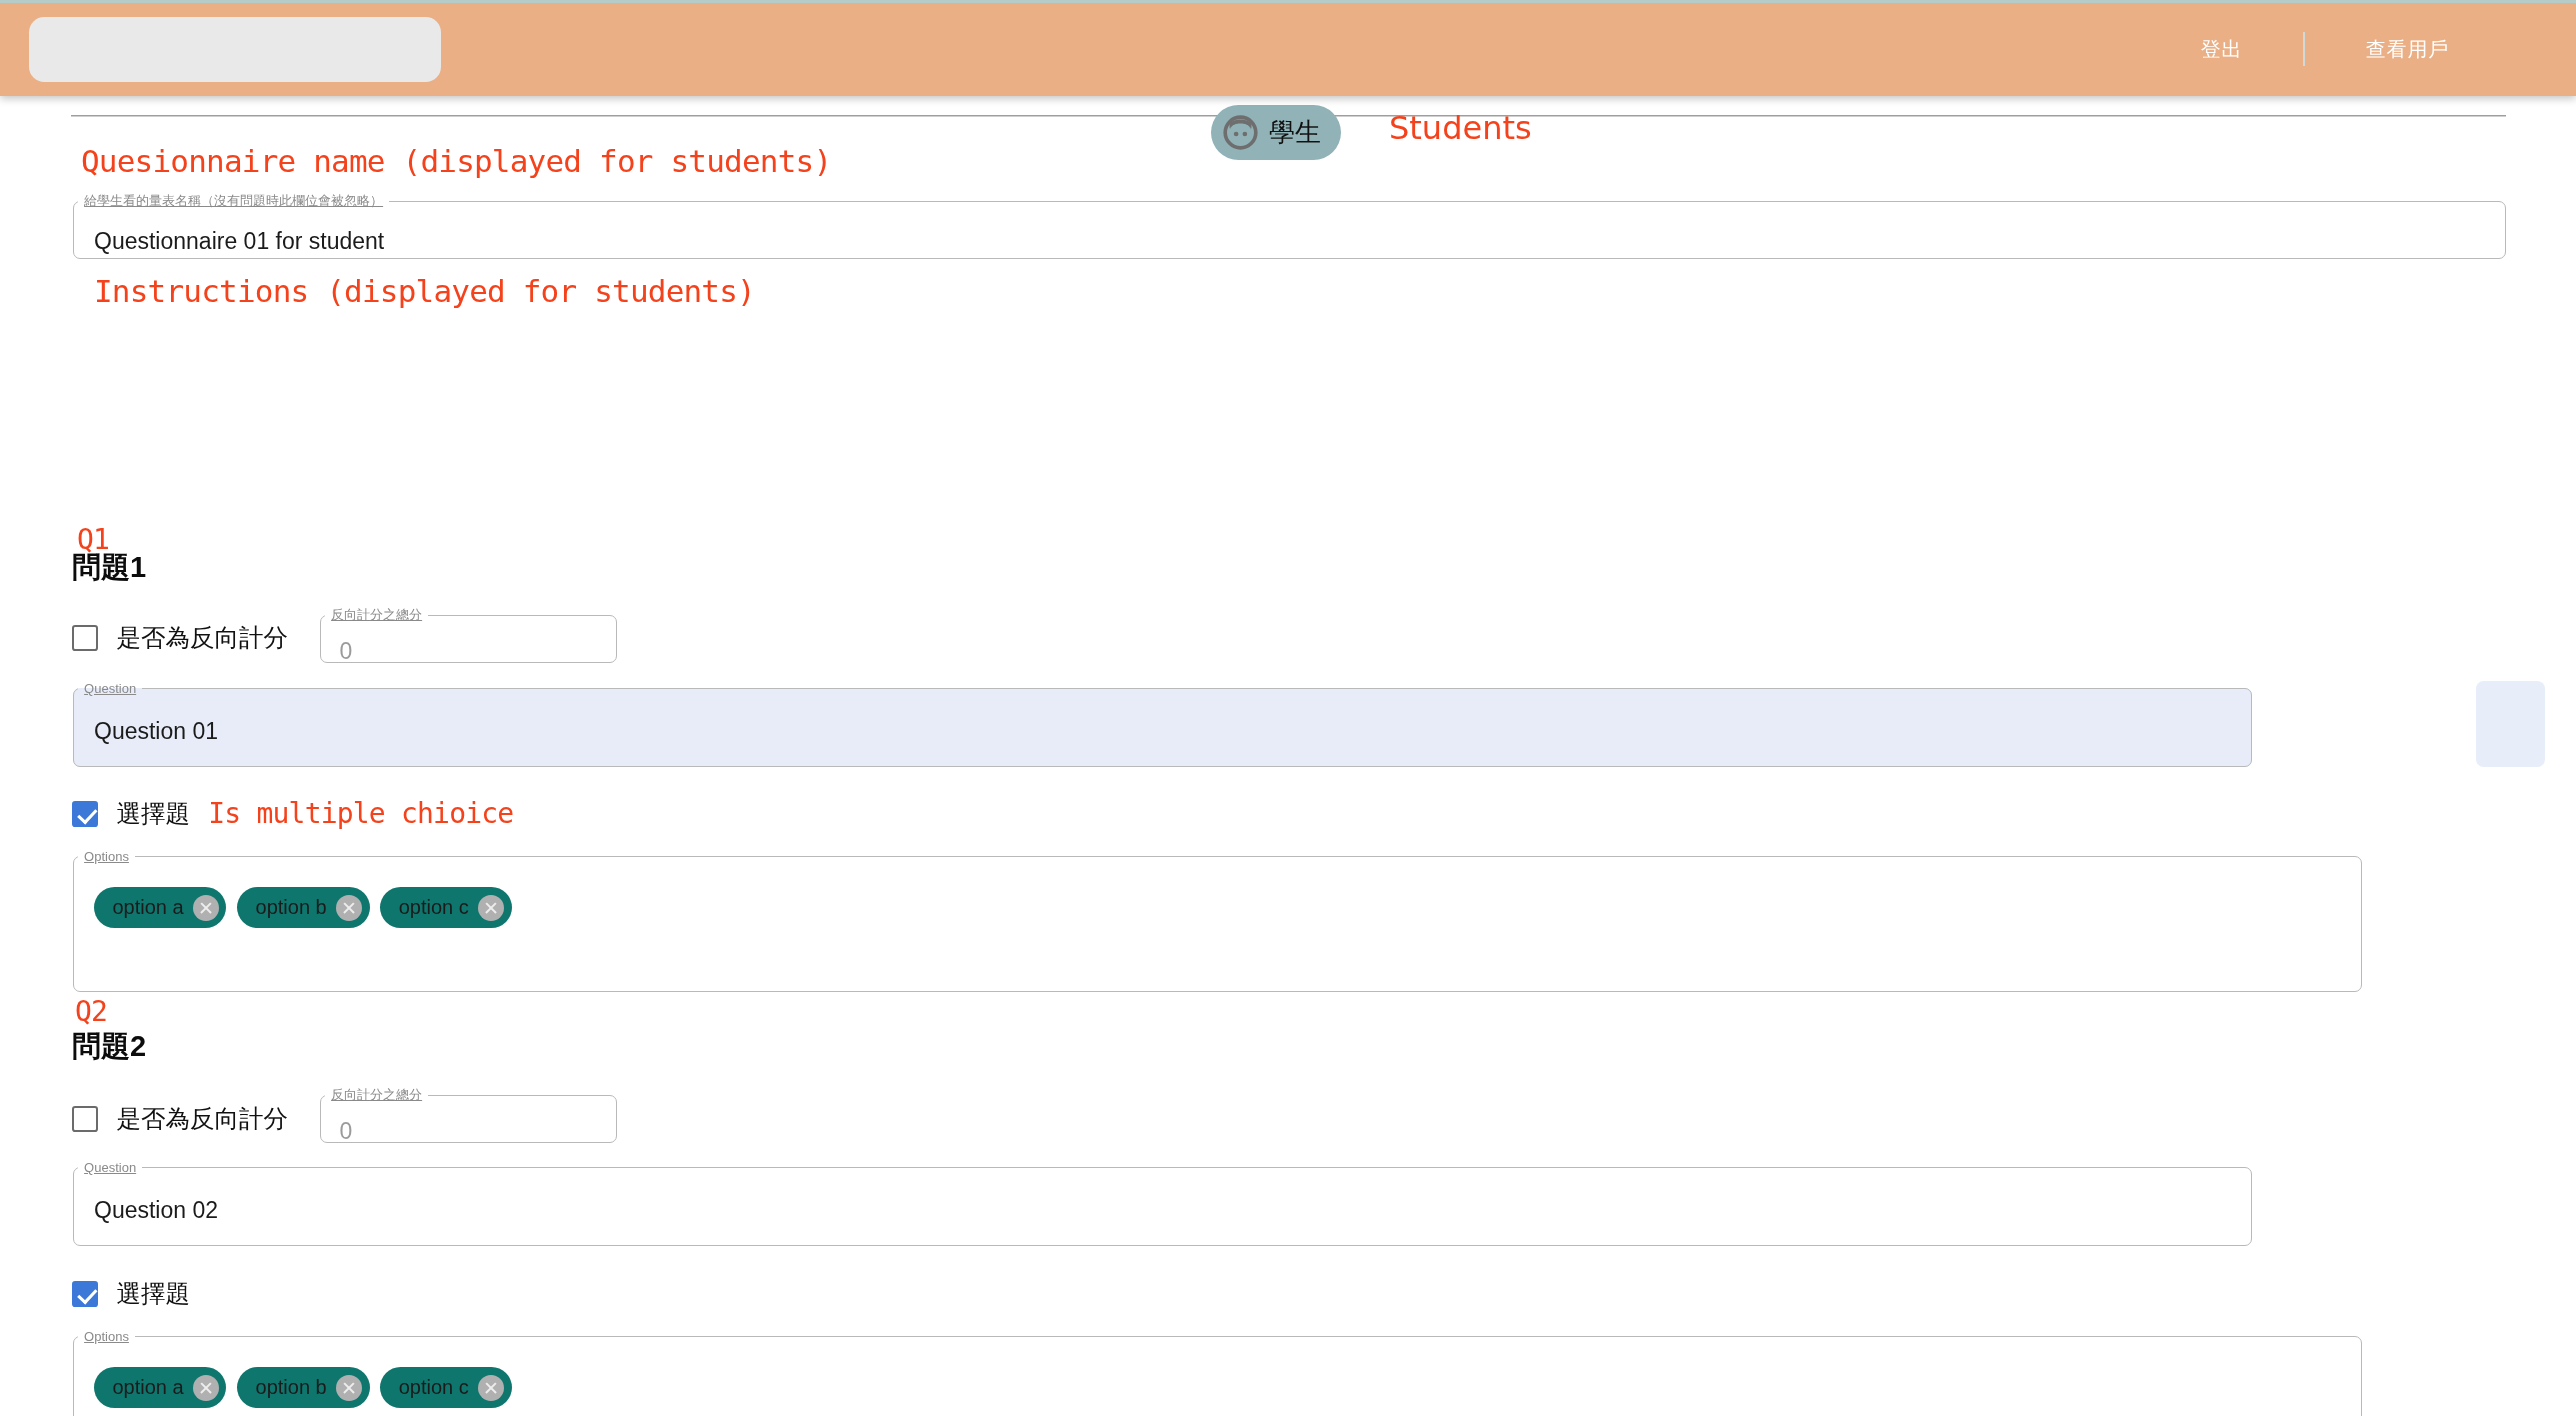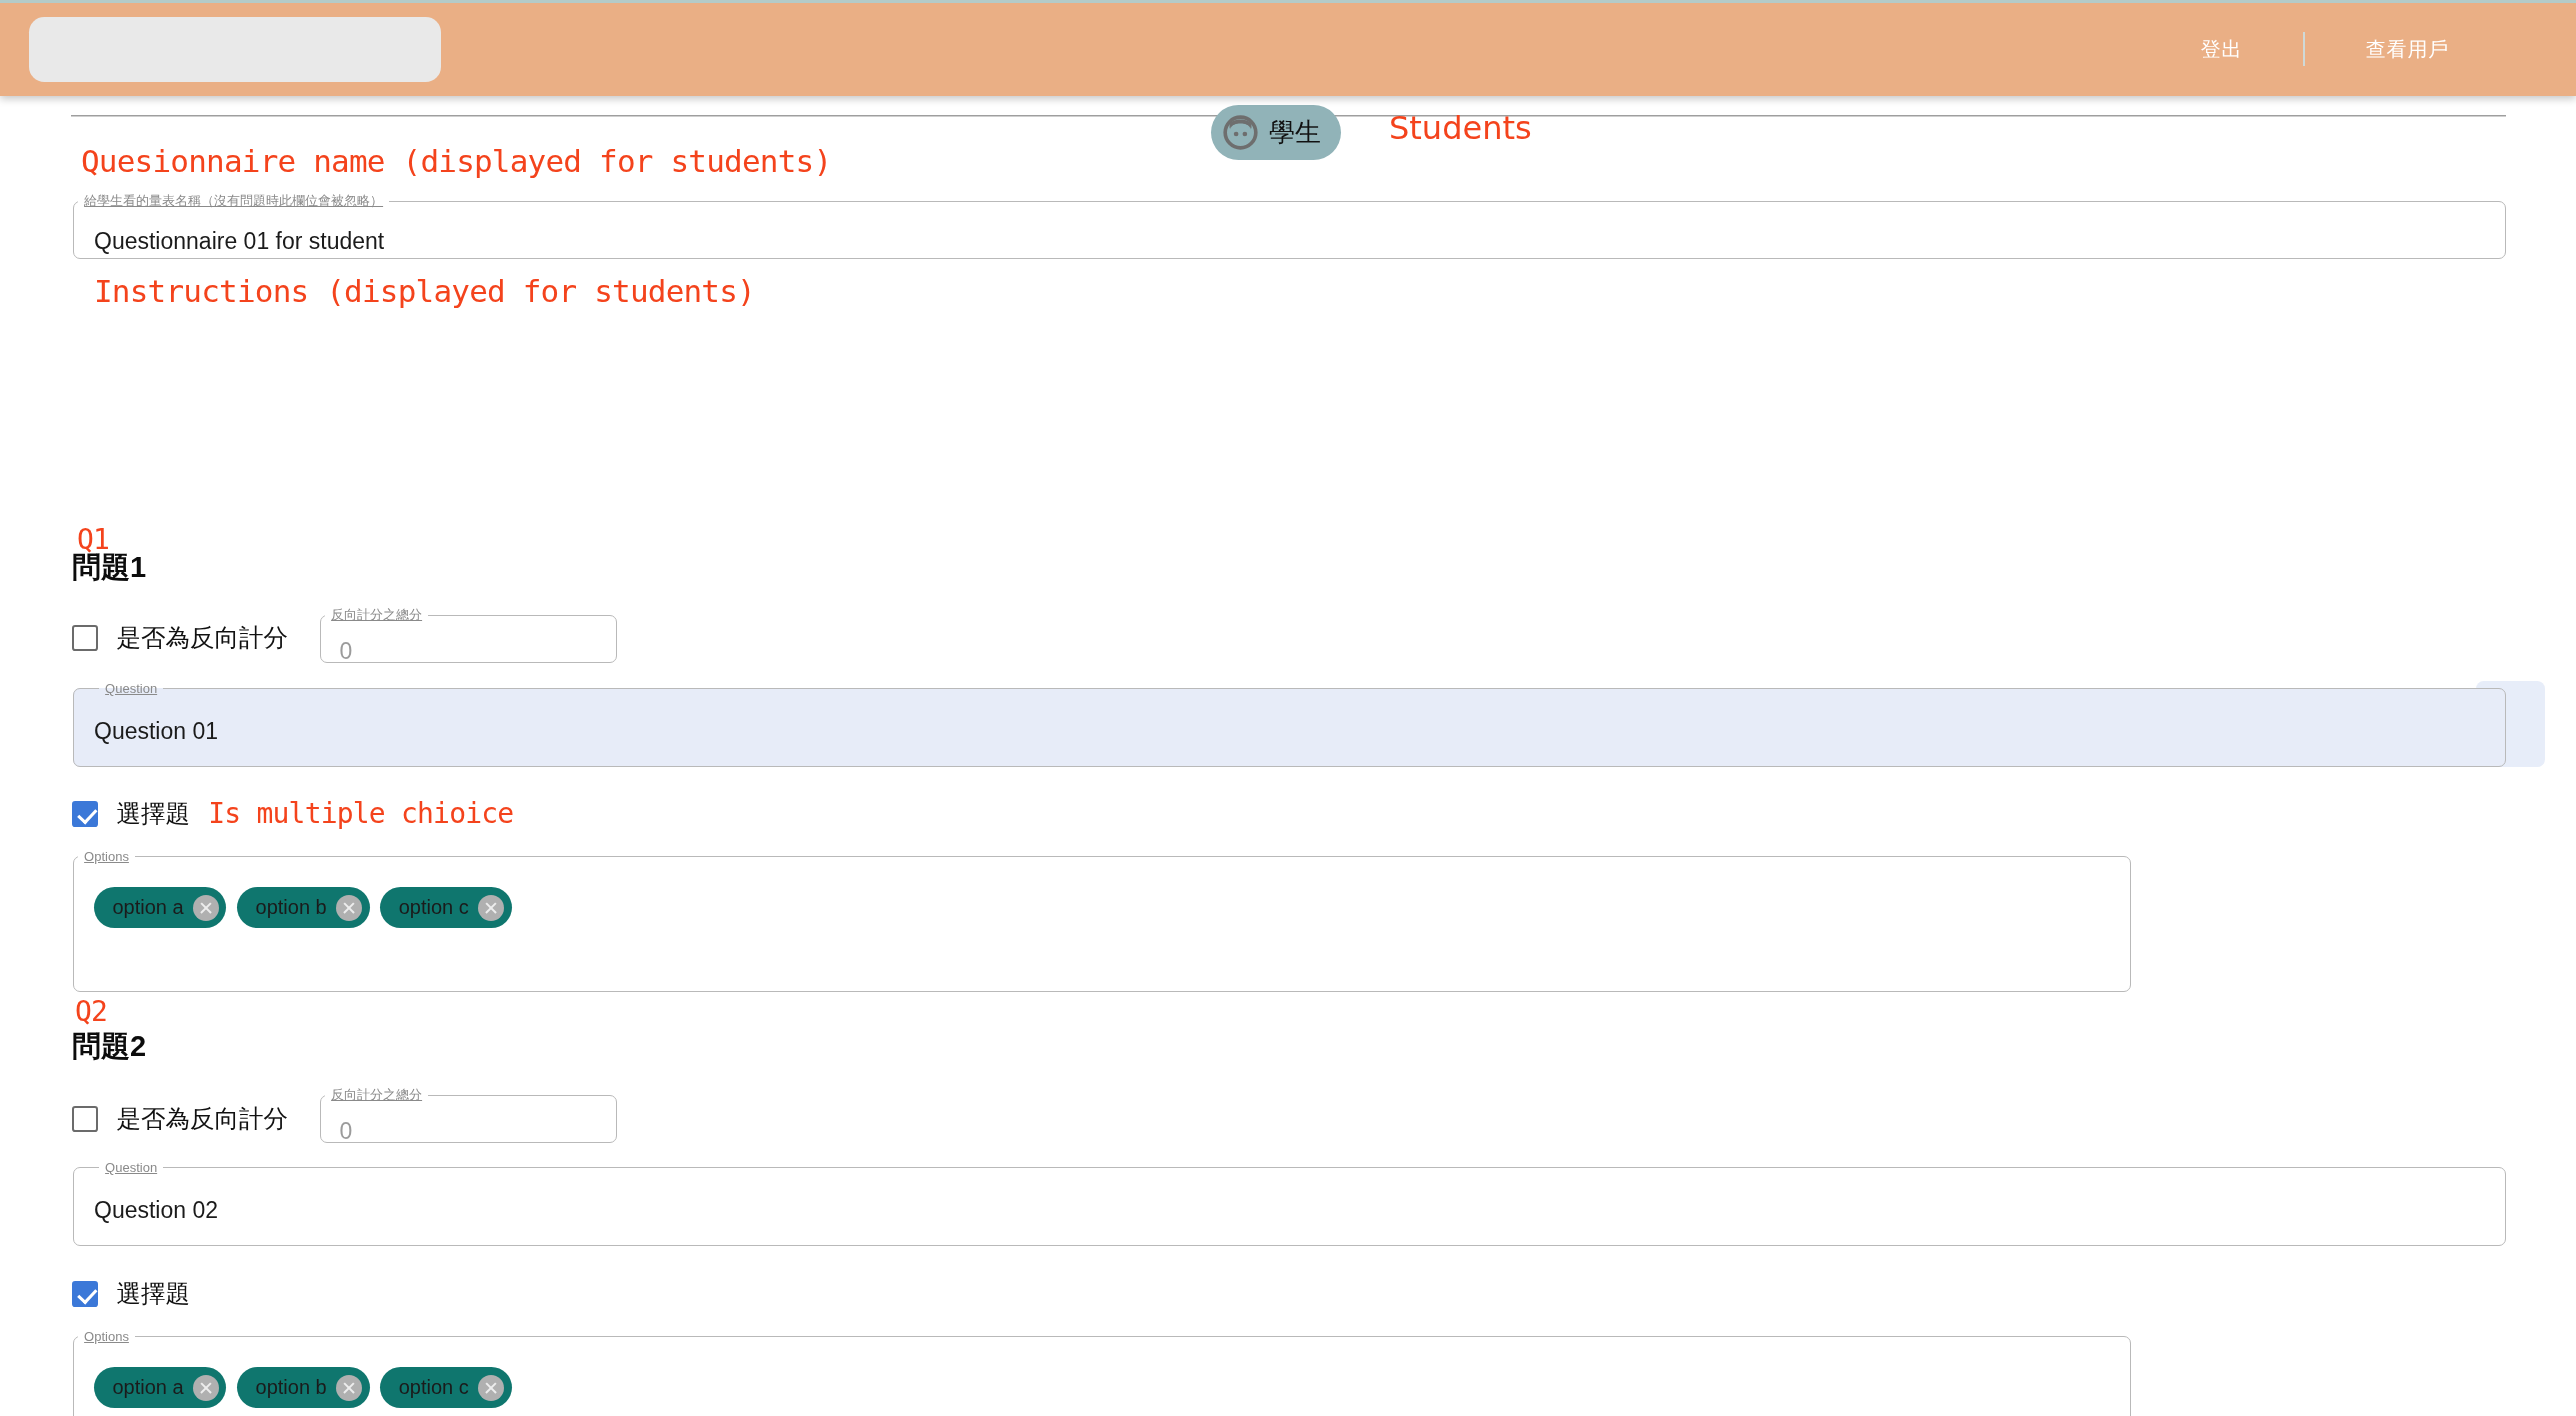--- a/index.html
+++ b/index.html
@@ -214,32 +214,32 @@
   .chk-label {
     font-size: 24.5px;
     color: #111111;
     white-space: nowrap;
     cursor: pointer;
   }
 
   .rev-fs { width: 297px; height: 57px; }
   .rev-ph { left: 18.4px; top: 14px; }
 
-  .question-fs { left: 73px; width: 2433px; height: 77px; padding-left: 21px; }
+  .question-fs { left: 73px; width: 2179px; height: 77px; }
   .question-val { left: 20px; top: 23px; }
 
   
   .question-hl-wrap .question-fs { background: #e7ecf8; }
   .selection-bleed {
     position: absolute;
     background: #e7edf9;
     border-radius: 7.7px;
   }
 
-  .options-fs { left: 73px; width: 2058px; height: 143px; }
+  .options-fs { left: 73px; width: 2289px; height: 143px; }
   .chips {
     position: absolute;
     left: 20px;
     top: 23px;
     display: flex;
     gap: 10.7px;
   }
   .chip {
     height: 41px;
     background: #0f766e;

